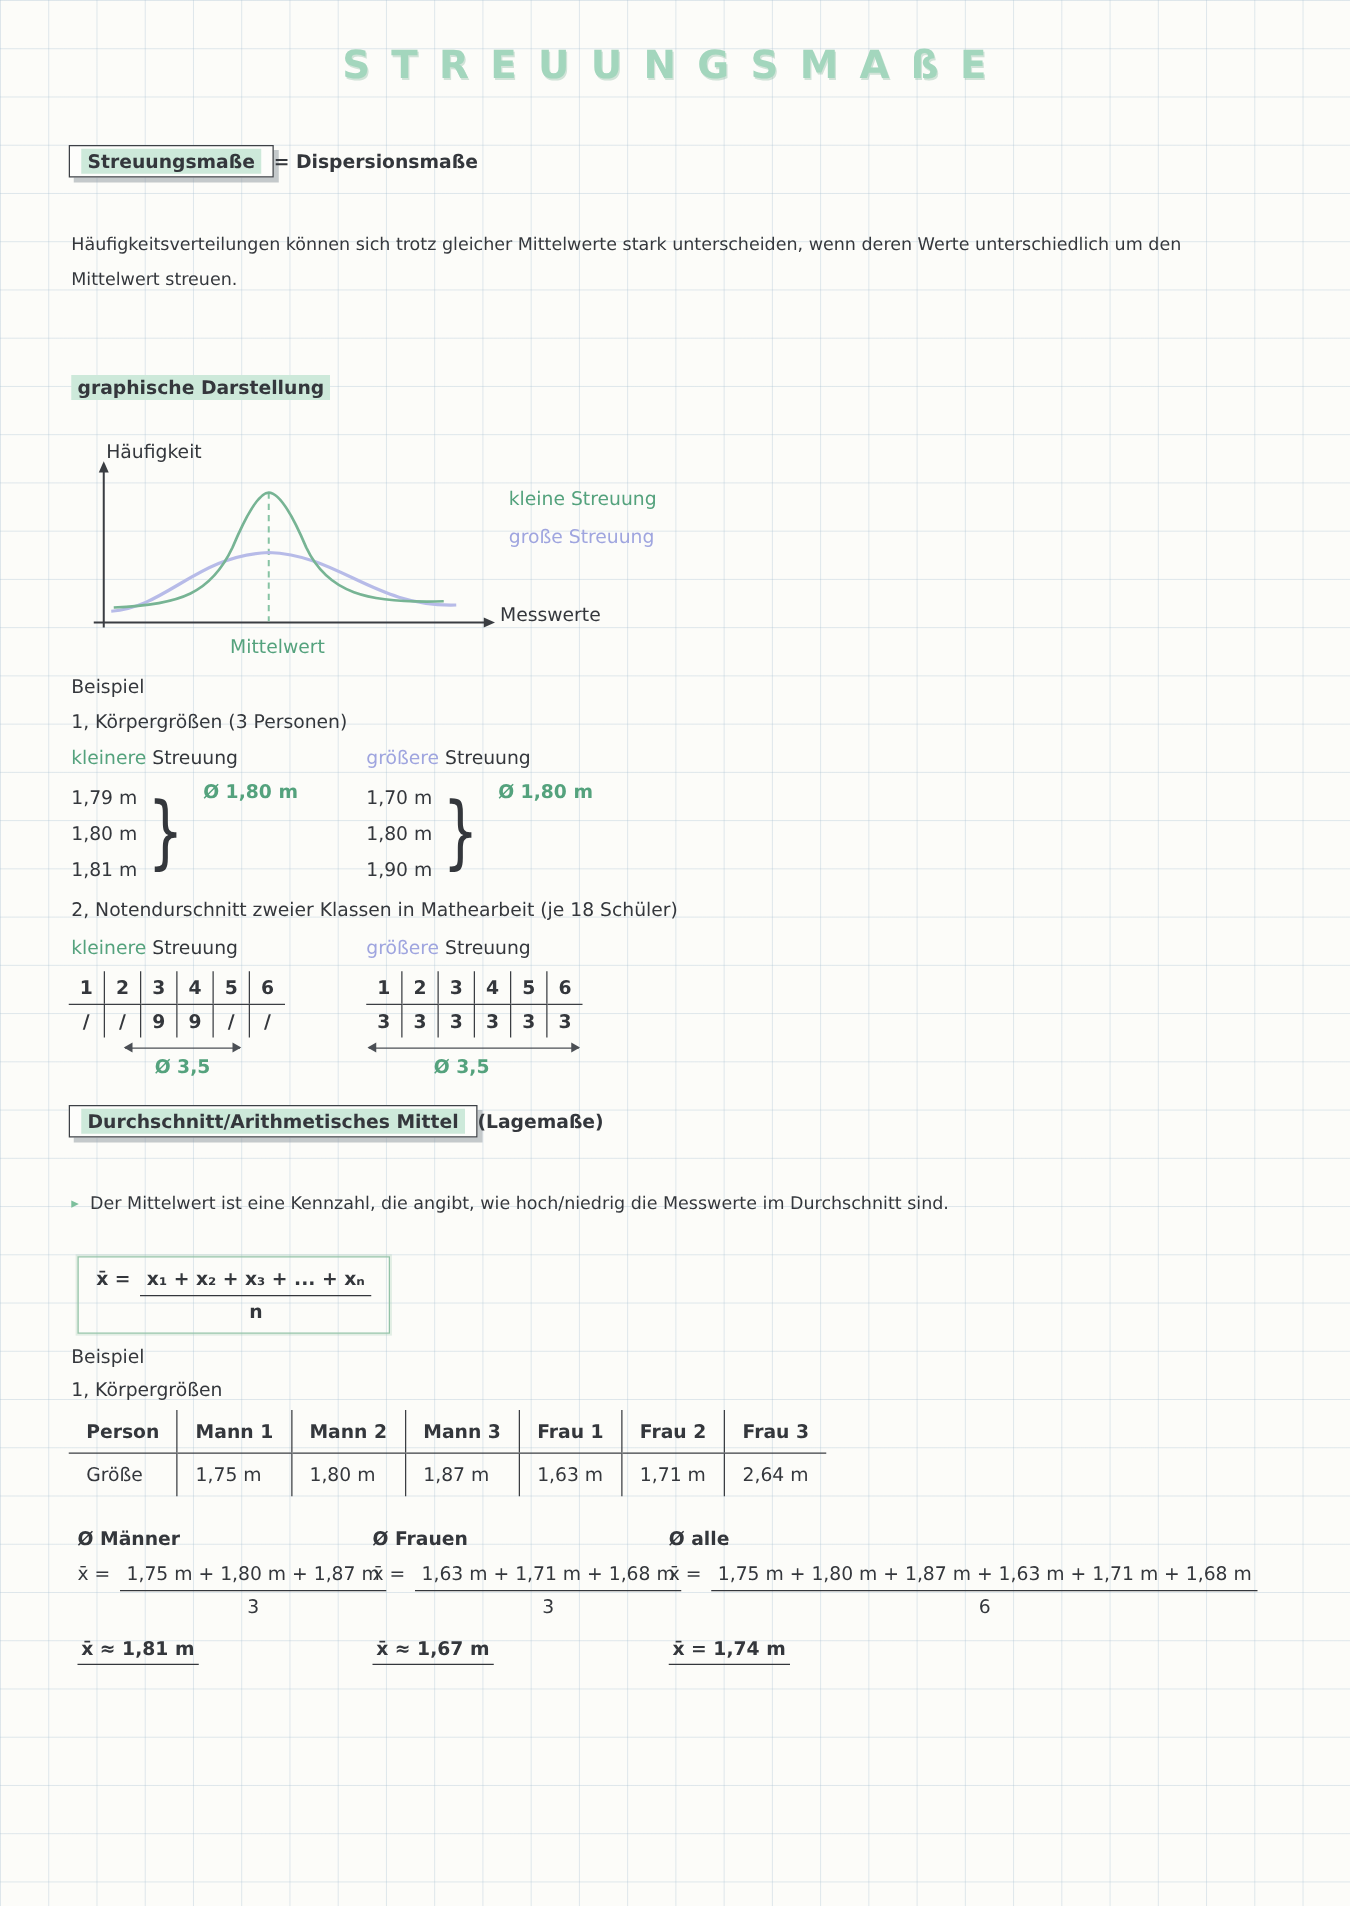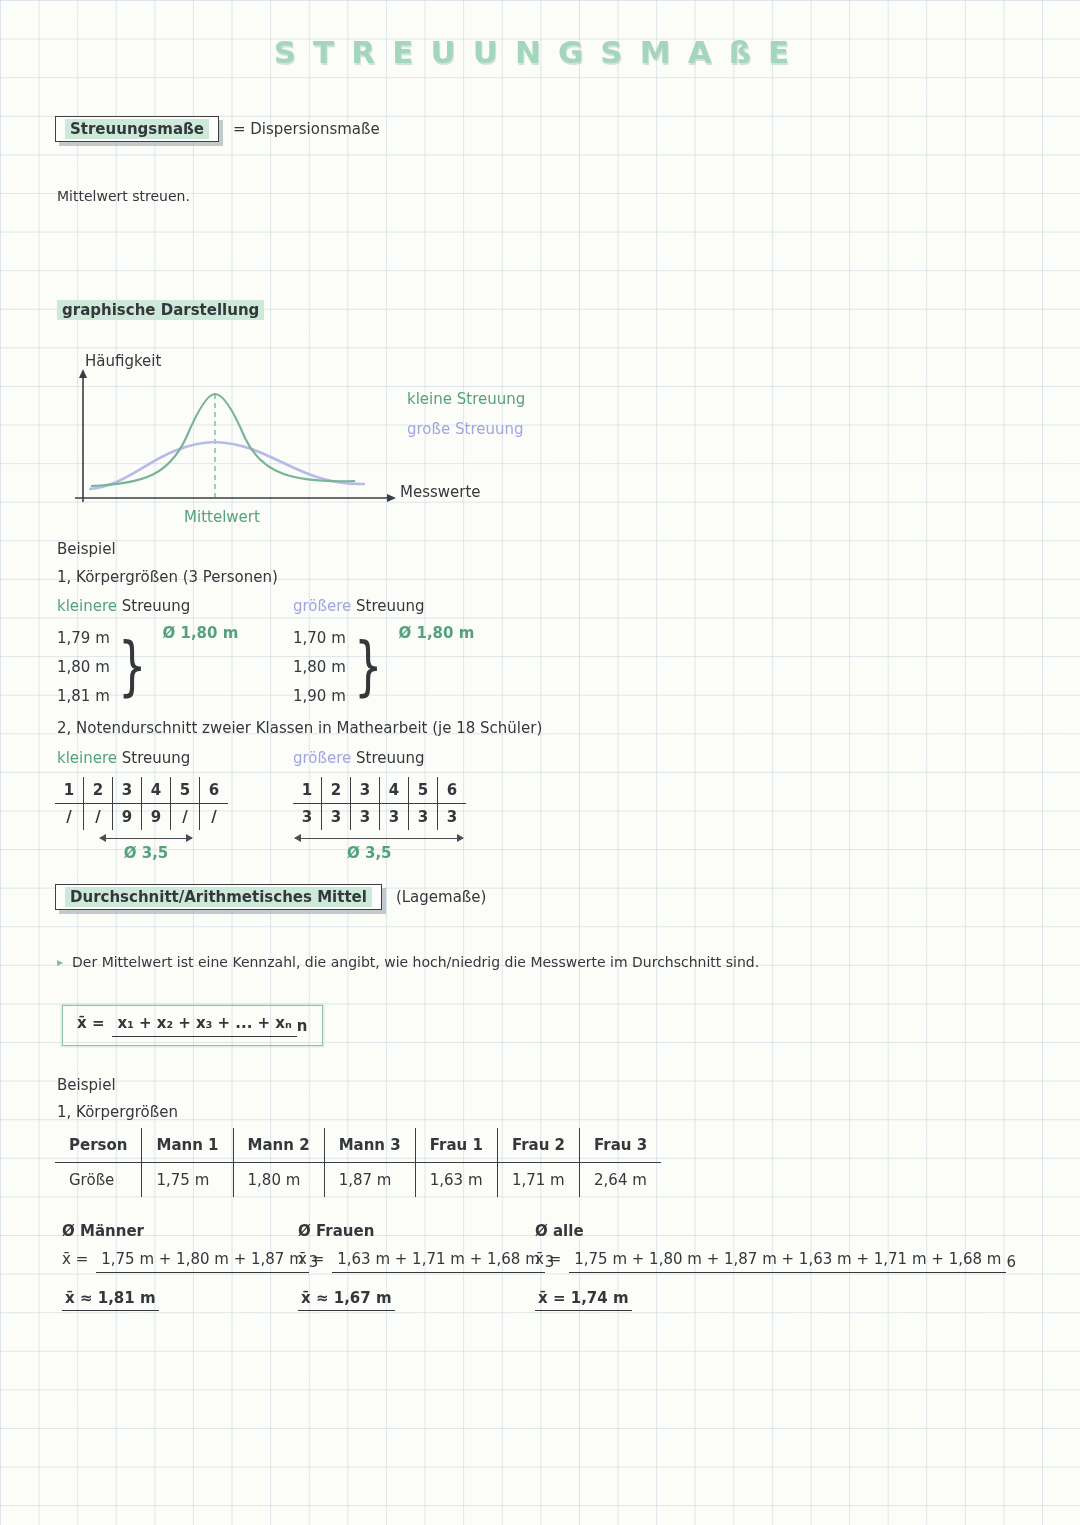--- a/index.html
+++ b/index.html
@@ -19,21 +19,21 @@
   .mintbg{background:#cde9da;padding:1px 5px}
   .page-title{
     left:0;top:34px;width:100%;text-align:center;
     font-size:31px;font-weight:bold;letter-spacing:.55em;
     color:#a3d6bd;text-shadow:1px 2px 0 rgba(130,180,155,.35);
   }
   .hbox{
     display:inline-block;border:1.8px solid #3d4046;background:#fdfdfb;
     box-shadow:4px 4px 0 rgba(150,158,166,.55);padding:3px 9px;font-weight:bold;
   }
-  .suffix{margin-left:14px;font-weight:normal}
+  .suffix{font-weight:bold}
   .para{font-size:14px}
   .line{line-height:28px;white-space:nowrap}
   .indent{padding-left:17px}
   .bullet{color:#7cbf9c;margin-right:9px;font-size:12px;vertical-align:1px}
   .sec-label{font-weight:bold}
   .figure{width:650px;height:200px}
   .fig-label{position:absolute;white-space:nowrap}
   .vals .vline{line-height:29px;white-space:nowrap}
   .brace{font-size:64px;line-height:84px;transform:scaleX(.7);margin:0 2px;color:#34373c}
   .avg{margin-left:8px;font-weight:bold}
@@ -48,21 +48,21 @@
     border-top:4.5px solid transparent;border-bottom:4.5px solid transparent;
   }
   .arrow::before{left:-1px;border-right:7px solid #4b4f55}
   .arrow::after{right:-1px;border-left:7px solid #4b4f55}
   .arrow-label{text-align:center;margin-top:5px;font-weight:bold}
   .formula-box{
     display:inline-flex;align-items:flex-start;border:1.8px solid #93c2a7;
     box-shadow:0 0 0 1.5px rgba(147,194,167,.25);padding:8px 14px;font-weight:bold;
   }
   .lhs{margin-right:8px;white-space:nowrap}
-  .frac{display:inline-flex;flex-direction:row;}
+  .frac{display:inline-flex;flex-direction:column;text-align:center}
   .frac .num{border-bottom:1.7px solid #34373c;padding:0 5px 4px;white-space:nowrap}
   .frac .den{padding-top:3px}
   table.people{border-collapse:collapse}
   table.people td{height:28px;padding:3px 14px;white-space:nowrap}
   table.people td + td{border-left:1.7px solid #3b3e43}
   table.people tr.hdr td{border-bottom:1.7px solid #3b3e43;font-weight:bold}
   .calc{white-space:nowrap}
   .calc-title{font-weight:bold;margin-bottom:10px}
   .calc-eq{display:flex;align-items:flex-start}
   .calc-result{display:inline-block;margin-top:16px;border-bottom:1.7px solid #34373c;padding:0 3px 3px;font-weight:bold}
@@ -70,20 +70,21 @@
 </head>
 <body>
 
 <div class="abs page-title">STREUUNGSMAßE</div>
 
 <div class="abs" style="left:55px;top:116px">
   <span class="hbox"><span class="mintbg">Streuungsmaße</span></span><span class="suffix">= Dispersionsmaße</span>
 </div>
 
 <div class="abs para" style="left:57px;top:182px;width:990px">
+  <div class="line">Häufigkeitsverteilungen können sich trotz gleicher Mittelwerte stark unterscheiden, wenn deren Werte unterschiedlich um den</div>
   <div class="line">Mittelwert streuen.</div>
 </div>
 
 <div class="abs" style="left:57px;top:301px">
   <span class="mintbg sec-label">graphische Darstellung</span>
 </div>
 
 <div class="abs figure" style="left:55px;top:338px">
   <span class="fig-label" style="left:30px;top:14px">Häufigkeit</span>
   <svg class="abs" style="left:8px;top:28px" width="390" height="160" viewBox="0 0 390 160">

